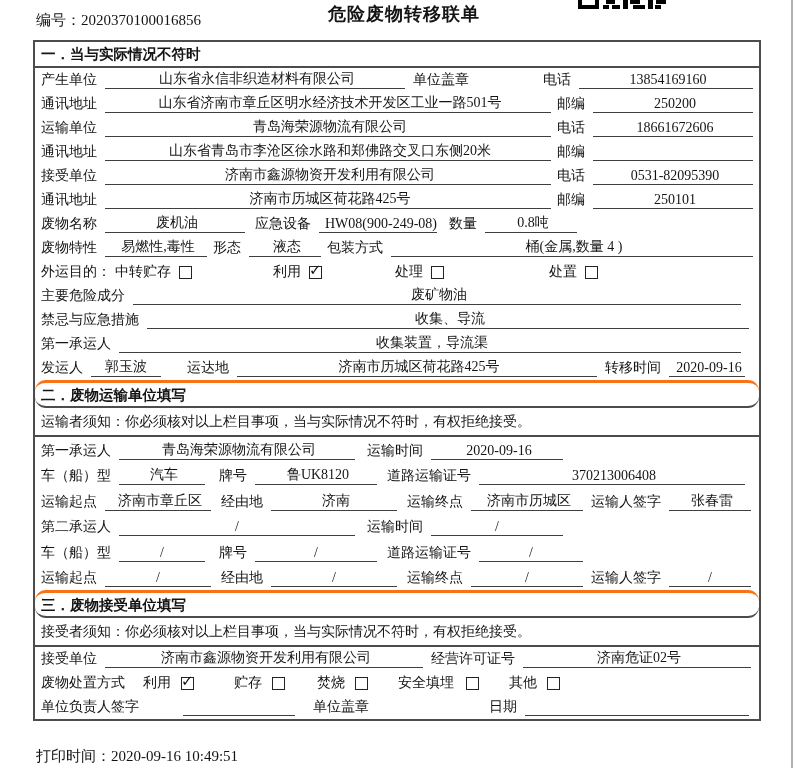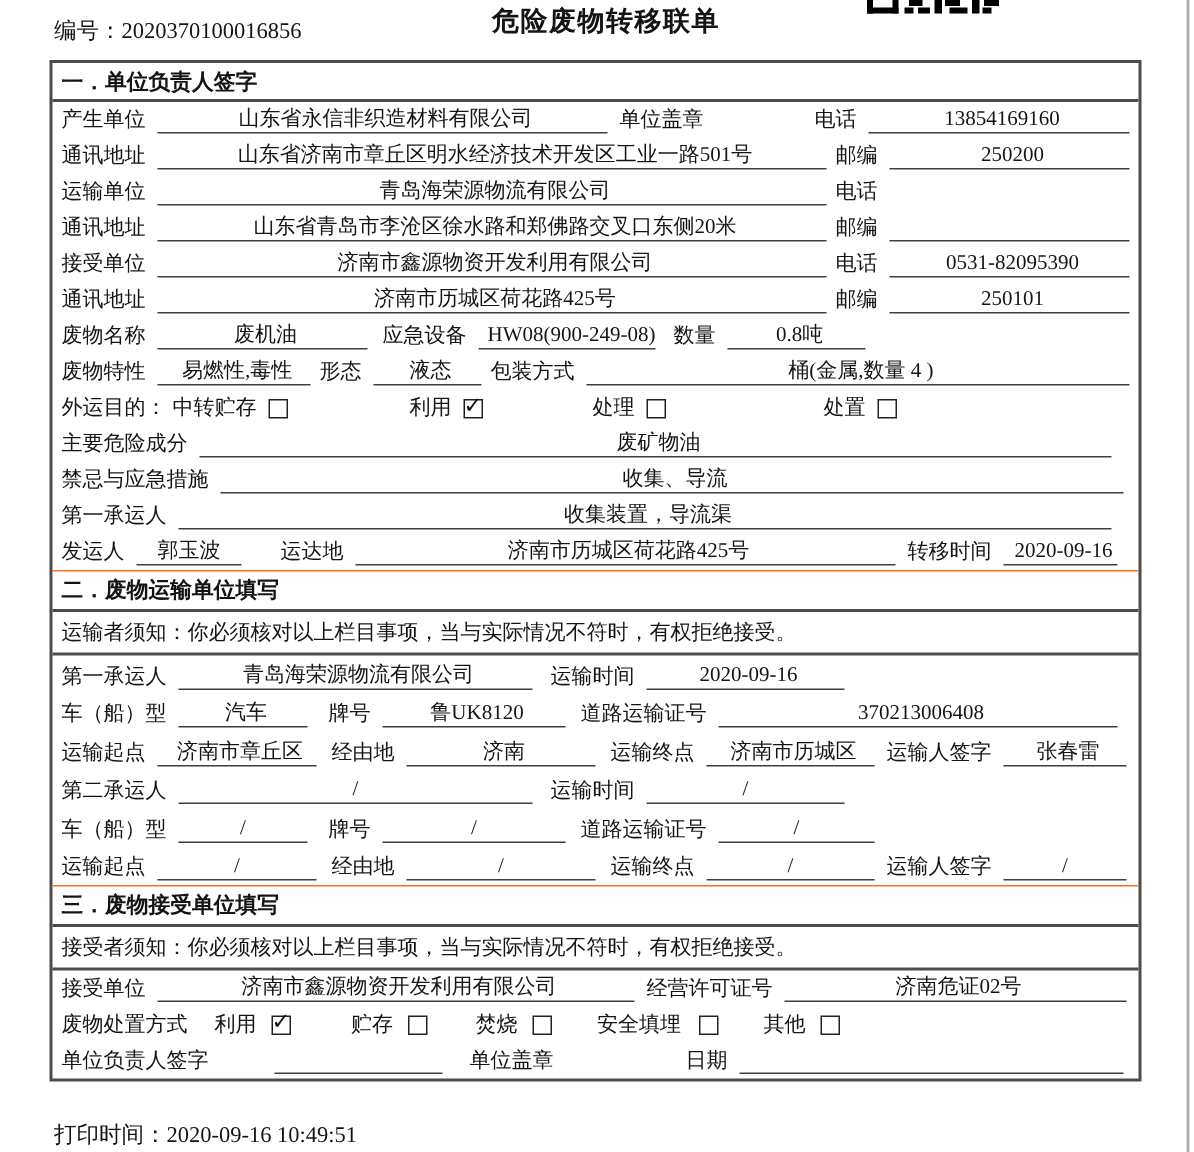--- a/index.html
+++ b/index.html
@@ -6,21 +6,21 @@
   body{width:796px;height:768px;background:#ffffff;overflow:hidden;
        font-family:"Liberation Serif","DejaVu Serif",serif;color:#141414;}
   .page{position:relative;width:796px;height:768px;background:#fff;}
   .serial{position:absolute;top:11px;left:36px;font-size:15px;white-space:nowrap;}
   .title{position:absolute;top:2px;left:328px;font-size:18px;font-weight:bold;letter-spacing:1px;white-space:nowrap;}
   .qr{position:absolute;top:0;left:578px;}
   .edge{position:absolute;top:0;left:791px;width:2px;height:768px;background:#b0b0b0;}
   .tbl{position:absolute;left:33px;top:40px;width:724px;border:2px solid #4c4c4c;background:#fff;box-sizing:content-box;}
   .sh{height:26px;box-sizing:border-box;padding:3px 6px 0;border-bottom:2px solid #4c4c4c;
       font-weight:bold;font-size:14.5px;}
-  .sh.bt{height:28px;border-top:1px solid #f97316;}
+  .sh.bt{height:28px;border-top:3px solid #f97316;border-radius:11px;}
   .nt{height:29px;box-sizing:border-box;padding:5px 6px 0;border-bottom:2px solid #4c4c4c;font-size:14px;}
   .row{display:flex;align-items:flex-end;padding:0 6px 3px;box-sizing:border-box;font-size:14px;}
   .h1{height:24px;} .h2{height:25.5px;} .h3{height:24px;}
   .lb{white-space:nowrap;flex:none;}
   .u{border-bottom:1.5px solid #3f3f3f;white-space:nowrap;overflow:hidden;
      margin-left:8px;padding:0 2px 0 6px;flex:none;box-sizing:border-box;min-height:17px;text-align:center;}
   .u.c{text-align:center;padding:0;}
   .u.fx{flex:1 1 0;}
   .cb{width:13px;height:13px;border:1.5px solid #222;margin:0 0 2px 8px;flex:none;position:relative;box-sizing:border-box;}
   .cb[data-checked="true"]::before{content:"✓";position:absolute;left:-1px;top:-6px;
@@ -48,41 +48,42 @@
         <rect x="52" y="0" width="10" height="4"></rect>
         <rect x="55" y="5" width="12" height="4"></rect>
       <rect x="70" y="0" width="5" height="9"></rect>
         <rect x="78" y="0" width="10" height="4"></rect>
         <rect x="77" y="5" width="6" height="4"></rect>
     </g>
   </svg>
 
   <div class="tbl">
 
-    <div class="sh">一．单位负责人签字</div>
+    <div class="sh">一．当与实际情况不符时</div>
 
     <div class="row h1">
       <span class="lb">产生单位</span>
       <span class="u" style="width:300px">山东省永信非织造材料有限公司</span>
       <span class="lb" style="margin-left:8px">单位盖章</span>
       <span class="lb" style="margin-left:74px">电话</span>
       <span class="u fx">13854169160</span>
     </div>
 
     <div class="row h1">
       <span class="lb">通讯地址</span>
       <span class="u" style="width:446px">山东省济南市章丘区明水经济技术开发区工业一路501号</span>
       <span class="lb" style="margin-left:6px">邮编</span>
       <span class="u fx">250200</span>
     </div>
 
     <div class="row h1">
       <span class="lb">运输单位</span>
       <span class="u" style="width:446px">青岛海荣源物流有限公司</span>
       <span class="lb" style="margin-left:6px">电话</span>
+      <span class="u fx">18661672606</span>
     </div>
 
     <div class="row h1">
       <span class="lb">通讯地址</span>
       <span class="u" style="width:446px">山东省青岛市李沧区徐水路和郑佛路交叉口东侧20米</span>
       <span class="lb" style="margin-left:6px">邮编</span>
       <span class="u fx"></span>
     </div>
 
     <div class="row h1">
@@ -232,21 +233,21 @@
       <span class="lb" style="margin-left:30px">安全填埋</span>
       <span class="cb" style="margin-left:12px" data-checked="false"></span>
       <span class="lb" style="margin-left:30px">其他</span>
       <span class="cb" style="margin-left:10px" data-checked="false"></span>
     </div>
 
     <div class="row h3">
       <span class="lb">单位负责人签字</span>
       <span class="u" style="width:112px;margin-left:44px"></span>
       <span class="lb" style="margin-left:18px">单位盖章</span>
-      <span class="lb" style="margin-left:88px">日期</span>
+      <span class="lb" style="margin-left:120px">日期</span>
       <span class="u fx" style="margin-right:4px"></span>
     </div>
 
   </div>
 
   <div class="ftr"><span>打印时间：</span><span>2020-09-16 10:49:51</span></div>
 
   <div class="edge"></div>
 
 </div>

